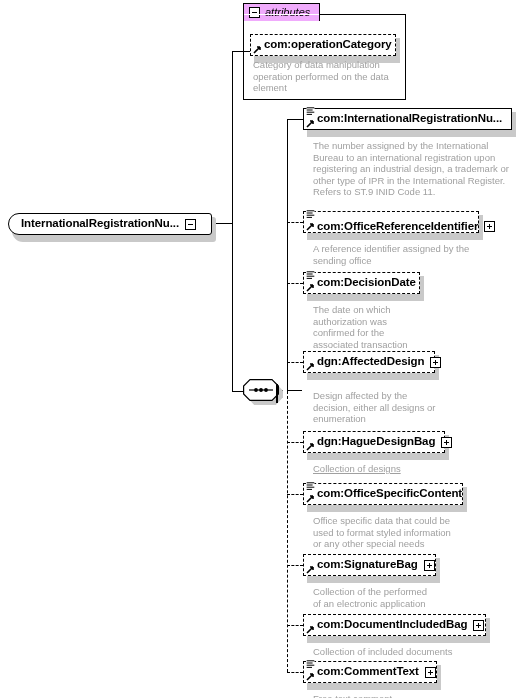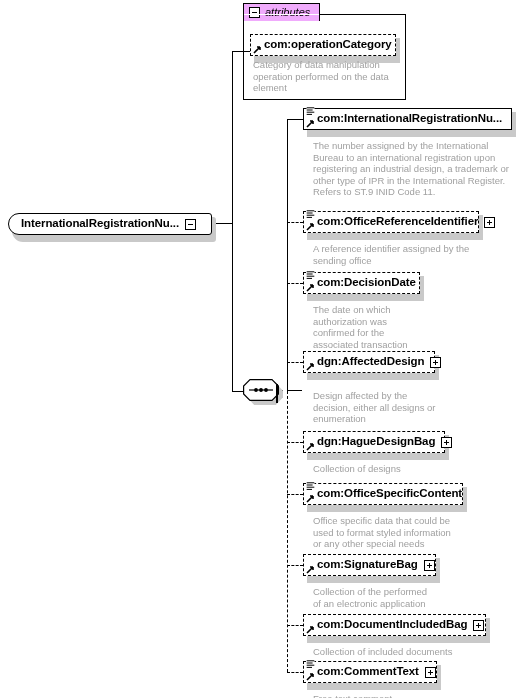--- a/index.html
+++ b/index.html
@@ -264,21 +264,21 @@
     <span class="node-label">com:InternationalRegistrationNu...</span>
   </div>
   <div class="doc" style="left:313px; top:140px; width:200px;">The number assigned by the International
 Bureau to an international registration upon
 registering an industrial design, a trademark or
 other type of IPR in the International Register.
 Refers to ST.9 INID Code 11.</div>
 
   <div class="dln dln-h" style="left:287px; top:222px; width:16px;"></div>
   <div class="node-shadow" style="left:307px; top:215px; width:176px; height:25px;"></div>
-  <div class="node dashed" style="left:303px; top:211px; width:176px;">
+  <div class="node dashed" style="left:303px; top:211px; width:176px;align-items:flex-end;">
     <svg class="lines-icon" viewBox="0 0 9 9" xmlns="http://www.w3.org/2000/svg">
       <rect x="0.5" y="0.5" width="8" height="8" fill="#ffffff" stroke="none"></rect>
       <path d="M0.7 0.8 H8.3 M0.7 3.0 H6.6 M0.7 5.2 H8.3 M0.7 7.4 H6.0" stroke="#000" stroke-width="1"></path>
     </svg>
     <svg class="arrow-icon" viewBox="0 0 9 9" xmlns="http://www.w3.org/2000/svg">
       <path d="M1 8 L7 2 M7 2 L4 2 M7 2 L7 5" stroke="#000" stroke-width="1.6" fill="none"></path>
     </svg>
     <span class="node-label">com:OfficeReferenceIdentifier</span>
     <span class="toggle plus"></span>
   </div>
@@ -317,21 +317,21 @@
 
   <div class="dln dln-h" style="left:287px; top:442px; width:16px;"></div>
   <div class="node-shadow" style="left:307px; top:435px; width:142px; height:25px;"></div>
   <div class="node dashed" style="left:303px; top:431px; width:142px;">
     <svg class="arrow-icon" viewBox="0 0 9 9" xmlns="http://www.w3.org/2000/svg">
       <path d="M1 8 L7 2 M7 2 L4 2 M7 2 L7 5" stroke="#000" stroke-width="1.6" fill="none"></path>
     </svg>
     <span class="node-label">dgn:HagueDesignBag</span>
     <span class="toggle plus"></span>
   </div>
-  <div class="doc" style="left:313px; top:463px; width:200px;">Collection of designs</div>
+  <div class="doc" style="left:313px; top:463px; width:200px;text-decoration:underline;">Collection of designs</div>
 
   <div class="dln dln-h" style="left:287px; top:494px; width:16px;"></div>
   <div class="node-shadow" style="left:307px; top:487px; width:160px; height:25px;"></div>
   <div class="node dashed" style="left:303px; top:483px; width:160px;">
     <svg class="lines-icon" viewBox="0 0 9 9" xmlns="http://www.w3.org/2000/svg">
       <rect x="0.5" y="0.5" width="8" height="8" fill="#ffffff" stroke="none"></rect>
       <path d="M0.7 0.8 H8.3 M0.7 3.0 H6.6 M0.7 5.2 H8.3 M0.7 7.4 H6.0" stroke="#000" stroke-width="1"></path>
     </svg>
     <svg class="arrow-icon" viewBox="0 0 9 9" xmlns="http://www.w3.org/2000/svg">
       <path d="M1 8 L7 2 M7 2 L4 2 M7 2 L7 5" stroke="#000" stroke-width="1.6" fill="none"></path>

